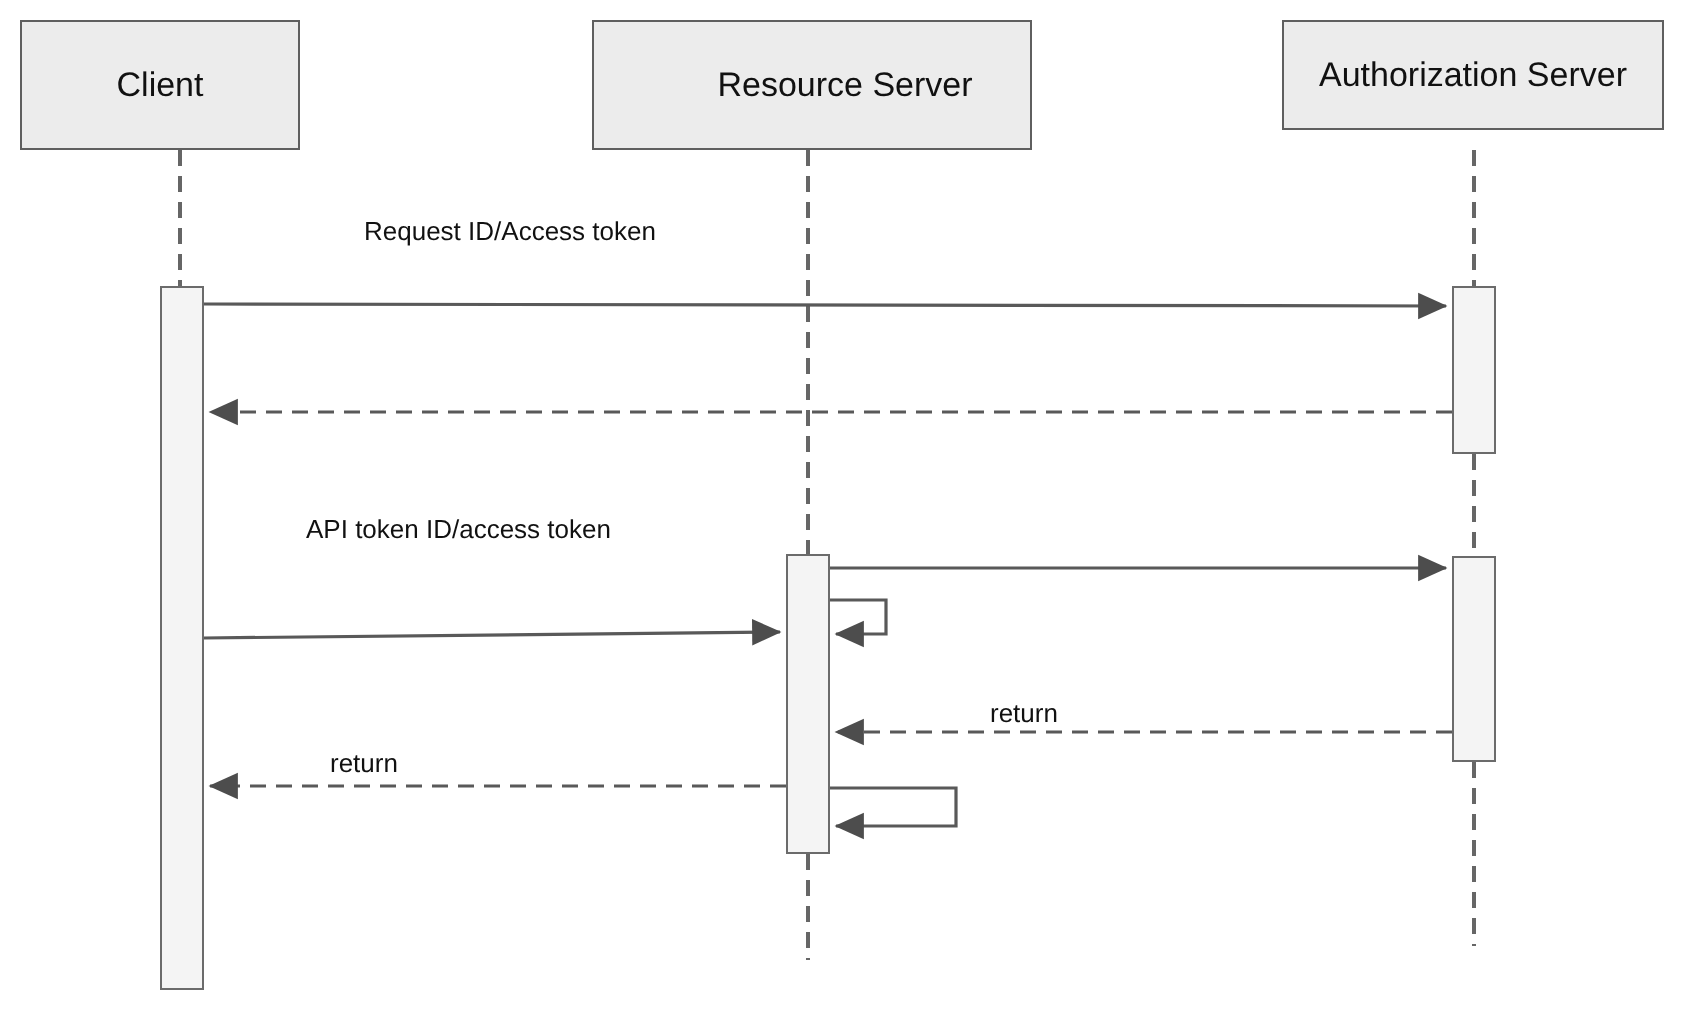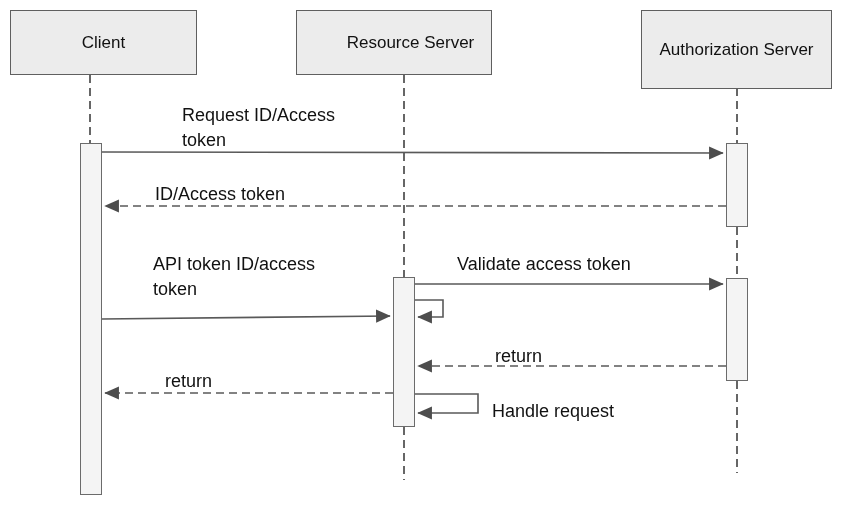--- a/index.html
+++ b/index.html
@@ -28,38 +28,38 @@
     border: 1.5px solid #5f5f5f;
     display: flex;
     align-items: center;
     justify-content: center;
     text-align: center;
     font-size: 17px;
     line-height: 22px;
     color: #111111;
   }
   .actor-box .actor-label { padding: 0 8px; }
-  #actor-client   { left: 10px;  top: 10px; width: 187px; height: 65px; }
-  #actor-resource { left: 296px; top: 10px; width: 196px; height: 65px; padding-left: 33px; }
-  #actor-auth     { left: 641px; top: 10px; width: 191px; height: 79px; }
+  #actor-client   { left: 10px;  top: 10px; width: 140px; height: 65px; }
+  #actor-resource { left: 296px; top: 10px; width: 220px; height: 65px; padding-left: 33px; }
+  #actor-auth     { left: 641px; top: 10px; width: 191px; height: 55px; }
 
   .activation-bar {
     position: absolute;
     box-sizing: border-box;
     background: #f4f4f4;
     border: 1.5px solid #6b6b6b;
   }
   #bar-client { left: 80px;  top: 143px; width: 22px; height: 352px; }
   #bar-resource { left: 393px; top: 277px; width: 22px; height: 150px; }
   #bar-auth-1 { left: 726px; top: 143px; width: 22px; height: 84px; }
   #bar-auth-2 { left: 726px; top: 278px; width: 22px; height: 103px; }
 
   .msg-label {
     position: absolute;
-    font-size: 18px;
+    font-size: 13px;
     line-height: 25px;
     color: #111111;
     white-space: nowrap;
   }
   .msg-label.wrap { white-space: normal; }
   #label-msg-1 { left: 182px; top: 103px; width: 184px; }
   #label-msg-2 { left: 155px; top: 182px; }
   #label-msg-3 { left: 153px; top: 252px; width: 178px; }
   #label-msg-4 { left: 457px; top: 252px; }
   #label-msg-5 { left: 458px; top: 297px; }
@@ -117,20 +117,17 @@
   <div class="actor-box" id="actor-auth">
     <span class="actor-label">Authorization Server</span>
   </div>
 
   <div class="activation-bar" id="bar-client"></div>
   <div class="activation-bar" id="bar-resource"></div>
   <div class="activation-bar" id="bar-auth-1"></div>
   <div class="activation-bar" id="bar-auth-2"></div>
 
   <div class="msg-label wrap" id="label-msg-1">Request ID/Access token</div>
-  <div class="msg-label" id="label-msg-2">ID/Access token</div>
   <div class="msg-label wrap" id="label-msg-3">API token ID/access token</div>
-  <div class="msg-label" id="label-msg-4">Validate access token</div>
   <div class="msg-label" id="label-msg-6">return</div>
   <div class="msg-label" id="label-msg-7">return</div>
-  <div class="msg-label" id="label-msg-8">Handle request</div>
 
 </div>
 
 </body></html>

